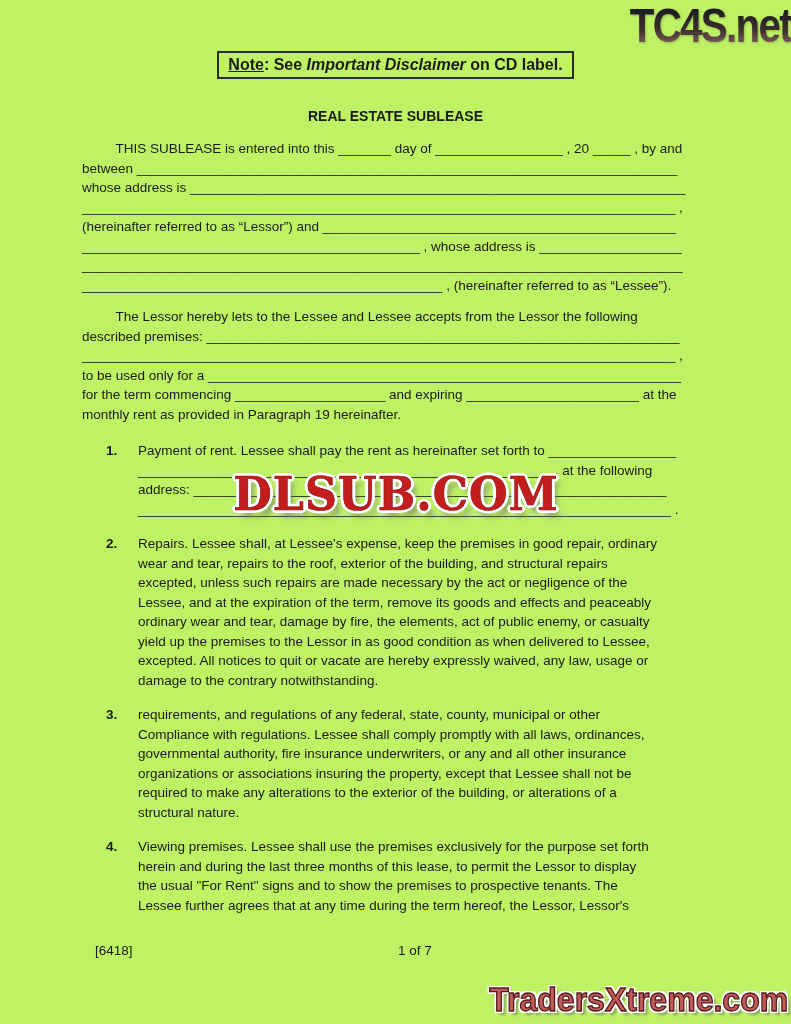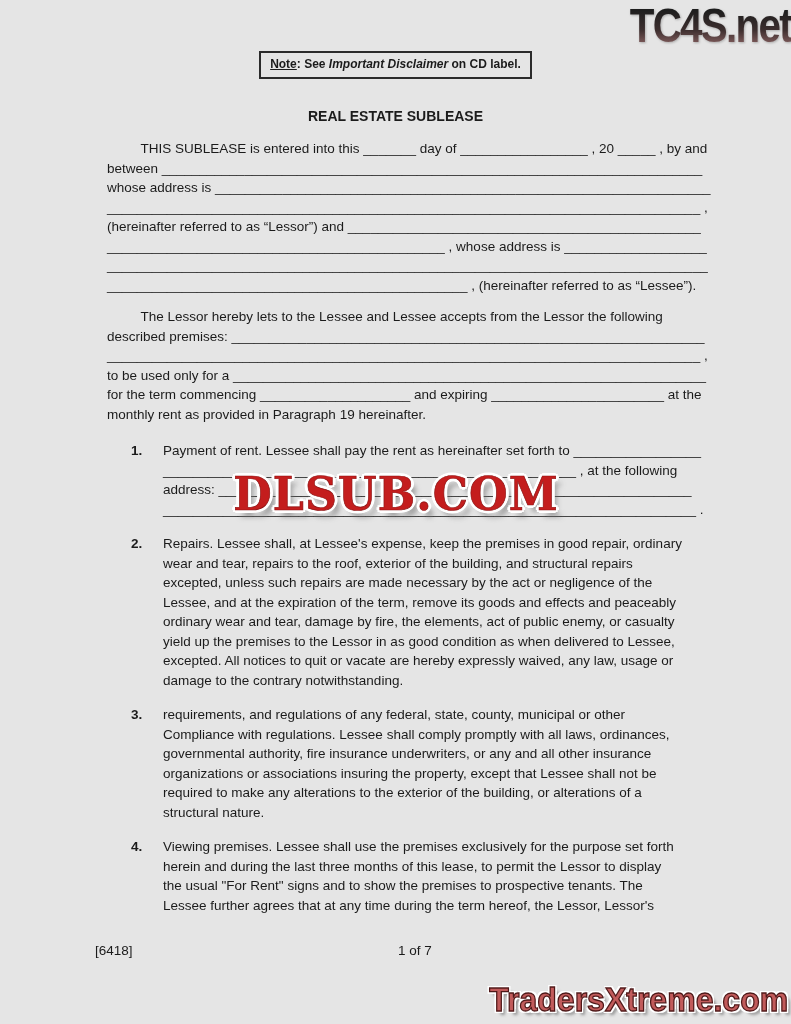--- a/index.html
+++ b/index.html
@@ -1,19 +1,19 @@
 <!DOCTYPE html>
 <html><head>
 <meta charset="utf-8">
 <style>
   html,body { margin:0; padding:0; background:#ffffff; }
   .page {
     position:relative;
     width:791px; height:1024px;
-    background:#e5e5e5;
+    background:#bef264;
     overflow:hidden;
     font-family:"Liberation Sans", sans-serif;
     color:#1b1b1b;
   }
   
   .wm-top {
     position:absolute; top:2px; right:0px;
     font-family:"Liberation Sans", sans-serif;
     font-weight:bold; font-size:48px; line-height:1;
     letter-spacing:-2px;
@@ -53,36 +53,36 @@
       -2px  2px 0 #ffffff, 2px  2px 0 #ffffff,
        4px  4px 3px rgba(100,100,100,0.6);
     z-index:5;
   }
   
   .note-box {
     margin:51px auto 0 auto;
     width:max-content;
     border:2px solid #2b2b2b;
     padding:3px 9px 4px 9px;
-    font-size:12px; font-weight:bold;
+    font-size:16px; font-weight:bold;
     line-height:17px;
   }
   .note-label { text-decoration:underline; }
   .note-em { font-style:italic; }
   .doc-title {
     margin:28px 0 0 0;
     text-align:center;
     font-size:14px; font-weight:bold;
     line-height:19.5px;
   }
   
   .body-area {
     position:absolute; top:139px; left:82px;
     width:640px;
-    font-size:13.5px; line-height:19.5px;margin-left:25px;
+    font-size:13.5px; line-height:19.5px;
   }
   .line { white-space:pre; height:19.5px; }
   .para-premises { margin-top:12px; }
   .items { margin-top:17px; }
   .item { display:flex; margin-top:15px; }
   .item:first-child { margin-top:0; }
   .item-num {
     flex:0 0 56px; box-sizing:border-box;
     padding-left:24px; font-weight:bold;
     line-height:19.5px; white-space:pre;

